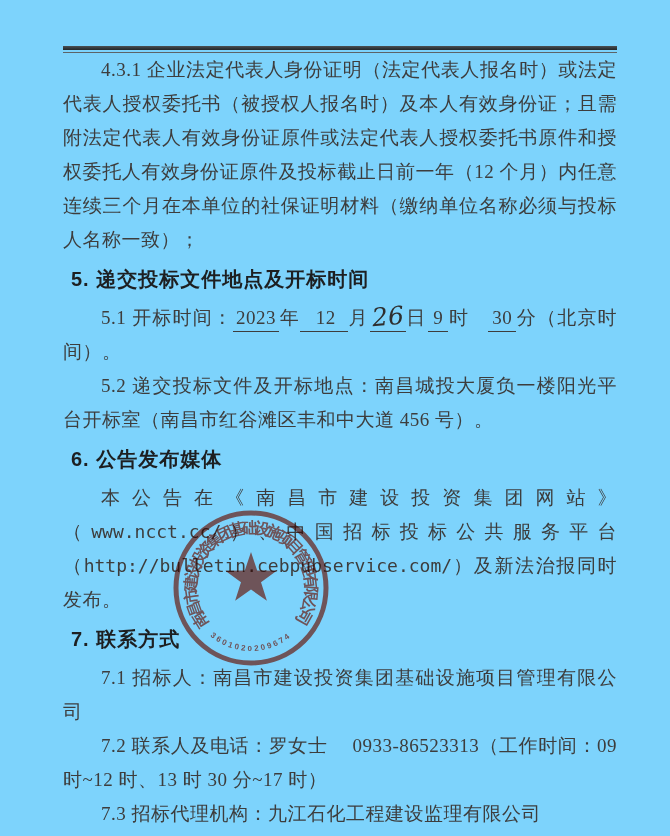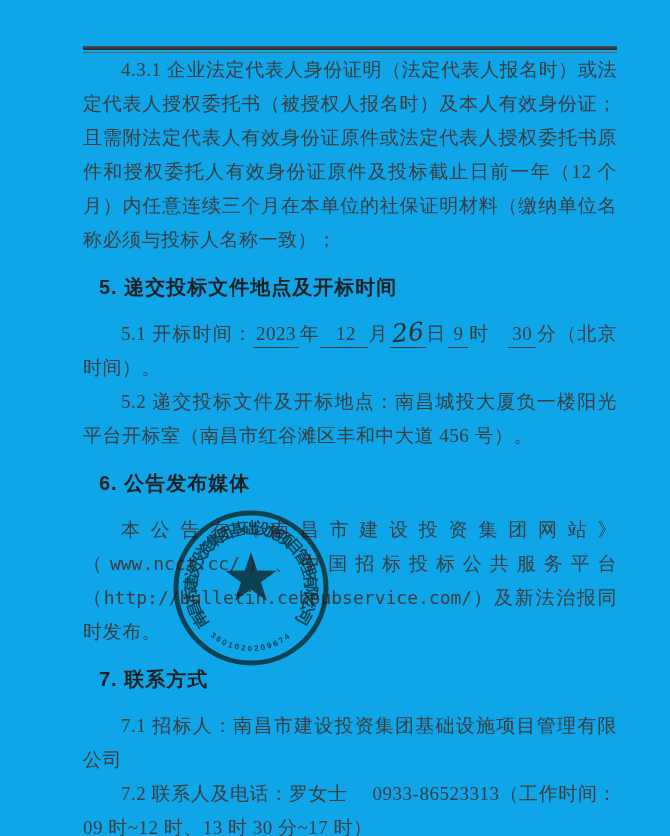--- a/index.html
+++ b/index.html
@@ -4,21 +4,21 @@
 <style>
   html,body{margin:0;padding:0;}
   body{
     width:670px;height:836px;
     background:#ffffff;
     font-family:"Liberation Serif","DejaVu Serif",serif;
     color:#3d3d3d;
     position:relative;
     overflow:hidden;
   }
-  .page{position:absolute;inset:0;background:#0ea5e9;padding-left:20px;}
+  .page{position:absolute;inset:0;background:#7dd3fc;}
   .content{margin:0 53px 0 63px;}
   
   .top-rule{padding-top:46px;}
   .rule-thick{height:4px;background:linear-gradient(180deg,#4b5155 0%,#30363a 60%,#23282b 100%);}
   .rule-thin{height:1px;background:#5d6367;margin-top:2px;}
   
   p.body{
     font-size:19px;
     line-height:34px;
     margin:0;
@@ -26,21 +26,21 @@
     letter-spacing:0.5px;
   }
   .indent{text-indent:2em;}
   .p431{margin-top:10px;}
   .p432{margin-top:0;}
   h2.sec{
     font-family:"Liberation Sans","DejaVu Sans",sans-serif;
     font-size:20px;
     font-weight:700;
     color:#1d1f21;
-    margin:16px;
+    margin:8px;
     line-height:28px;
     letter-spacing:1px;
   }
   .h5{margin-top:6px;}
   .p51{margin-top:9px;}
   .p52{margin-top:0;}
   .h6{margin-top:13px;}
   .p6{margin-top:9px;}
   .h7{margin-top:9px;}
   .p71{margin-top:10px;}

